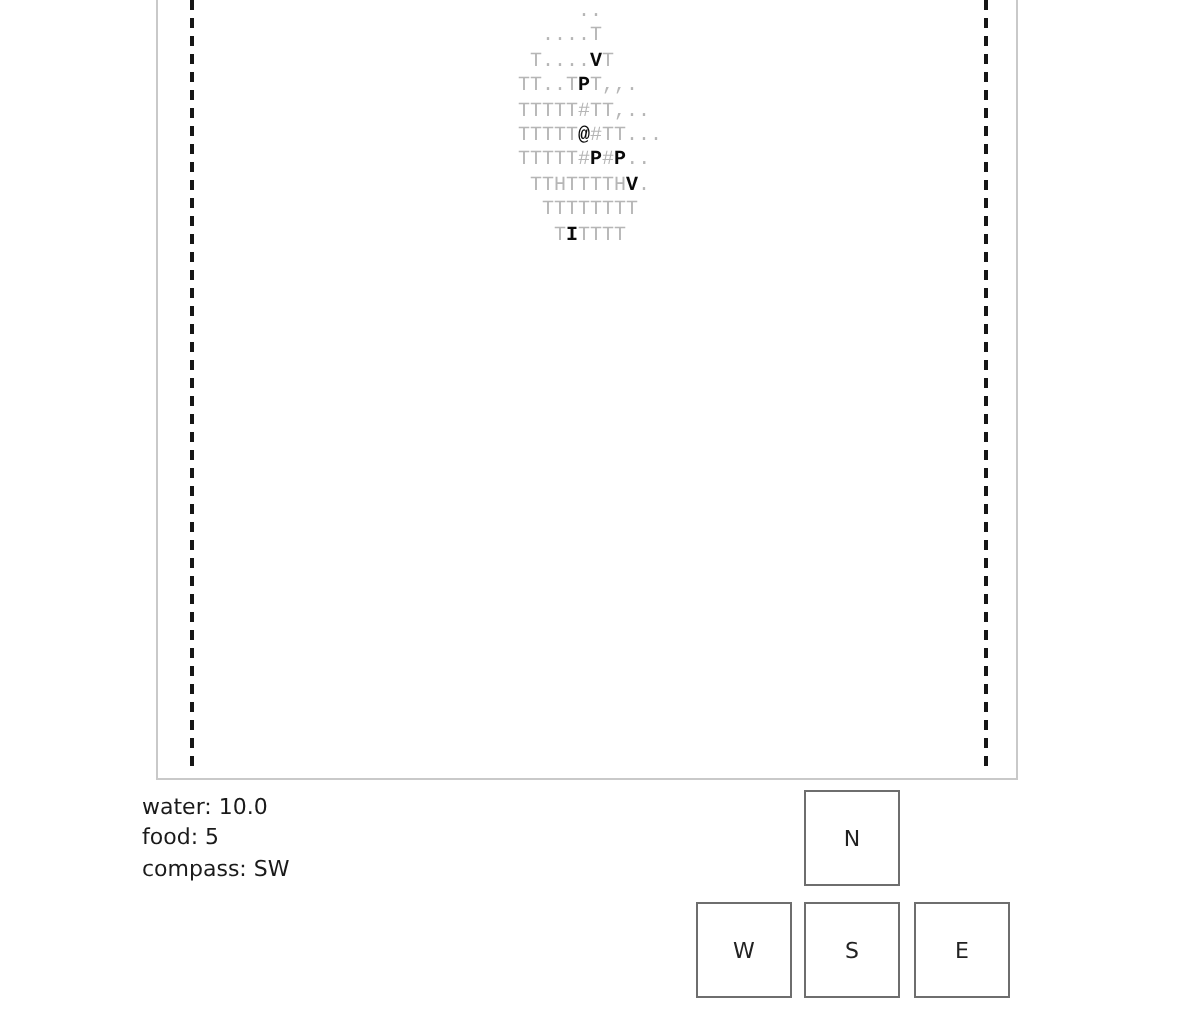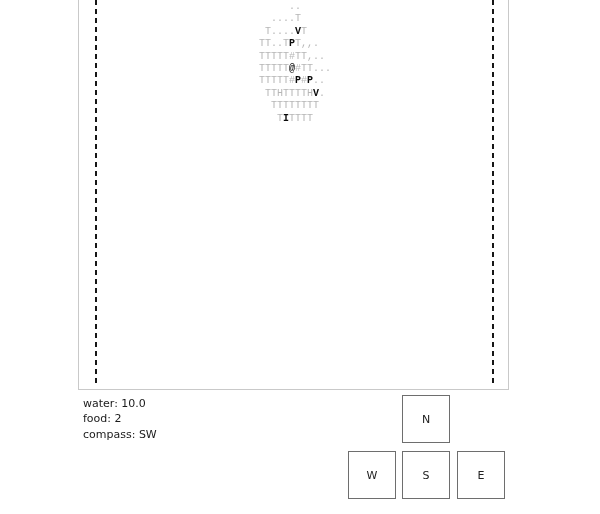--- a/index.html
+++ b/index.html
@@ -19,21 +19,21 @@
   .dashline.right{left:413px;}
 
   
   pre.map{position:absolute;left:180px;top:3px;margin:0;
           font-family:"Liberation Mono",monospace;
           font-size:10px;line-height:12.4px;
           color:#b6b6b6;white-space:pre;}
   pre.map b{color:#0a0a0a;font-weight:bold;}
 
   
-  .status{position:absolute;left:83px;top:396px;
+  .status{position:absolute;left:71px;top:396px;
           font-size:11px;line-height:15.4px;color:#1a1a1a;}
 
   
   .dbtn{position:absolute;width:46px;height:46px;background:#ffffff;
         border:1px solid #6e6e6e;display:flex;align-items:center;
         justify-content:center;font-size:11px;color:#222222;
         cursor:pointer;box-sizing:content-box;}
   .btn-n{left:402px;top:395px;}
   .btn-w{left:348px;top:451px;}
   .btn-s{left:402px;top:451px;}
@@ -43,20 +43,20 @@
 <body>
 
 <div class="frame">
   <div class="dashline left"></div>
   <div class="dashline right"></div>
   <pre class="map"><div><span>     ..</span></div><div><span>  ....T</span></div><div><span> T....</span><b>V</b><span>T</span></div><div><span>TT..T</span><b>P</b><span>T,,.</span></div><div><span>TTTTT#TT,..</span></div><div><span>TTTTT</span><b>@</b><span>#TT...</span></div><div><span>TTTTT#</span><b>P</b><span>#</span><b>P</b><span>..</span></div><div><span> TTHTTTTH</span><b>V</b><span>.</span></div><div><span>  TTTTTTTT</span></div><div><span>   T</span><b>I</b><span>TTTT</span></div></pre>
 </div>
 
 <div class="status">
   <div>water: 10.0</div>
-  <div>food: 2</div>
+  <div>food: 5</div>
   <div>compass: SW</div>
 </div>
 
 <div class="dbtn btn-n">N</div>
 <div class="dbtn btn-w">W</div>
 <div class="dbtn btn-s">S</div>
 <div class="dbtn btn-e">E</div>
 
 </body></html>

